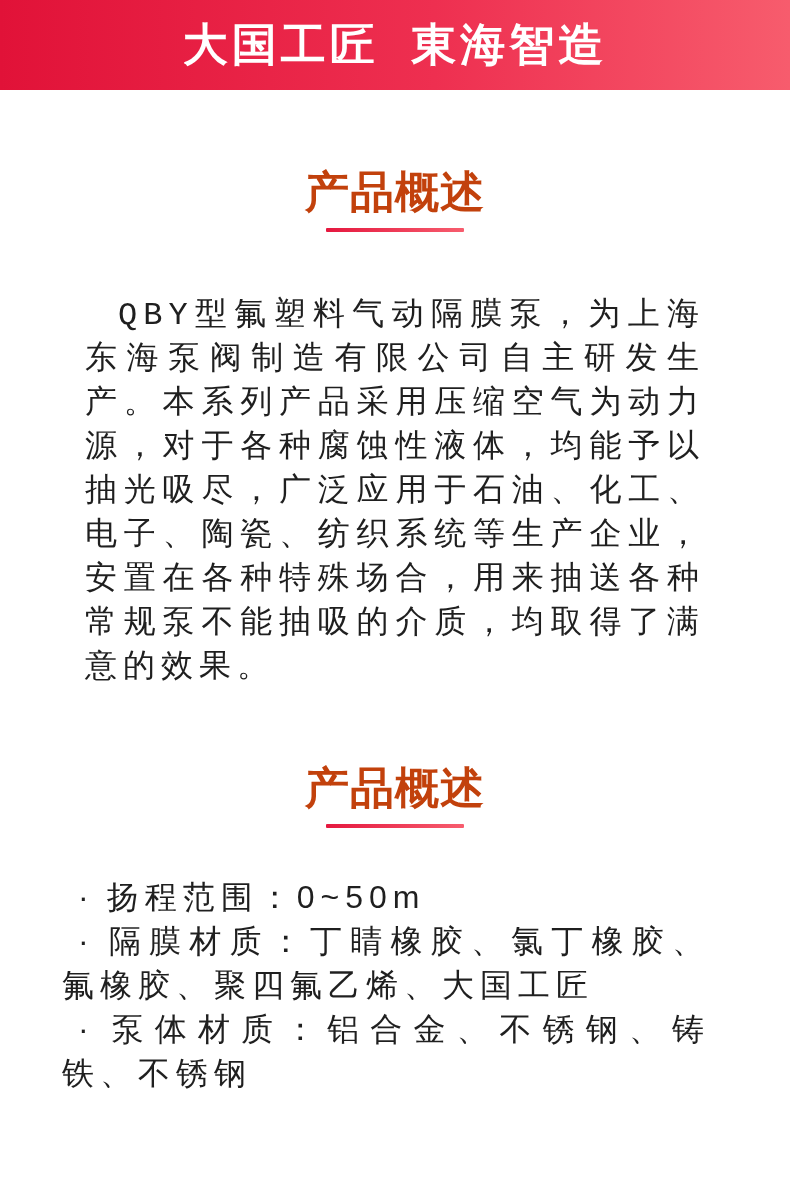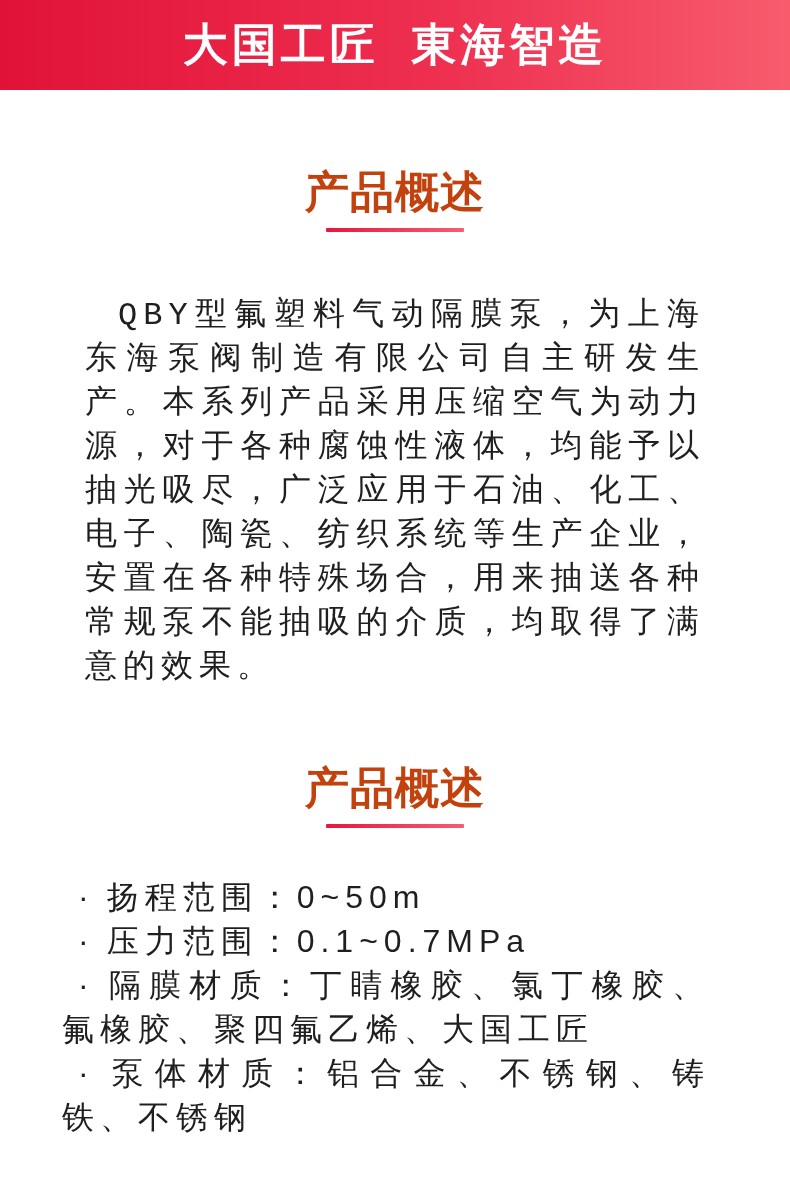--- a/index.html
+++ b/index.html
@@ -92,23 +92,20 @@
 <section>
   <h2 class="section-title mt-conditions">产品概述</h2>
   <div class="title-underline"></div>
 
   <div class="spec-list" id="spec-list">
 
     <div class="spec-item">
       <span class="bullet">·</span><span class="spec-text">扬程范围：0~50m</span>
     </div>
 
-    <div class="spec-item">
-      <span class="bullet">·</span><span class="spec-text">压力范围：0.1~0.7MPa</span>
-    </div>
 
 
     <div class="spec-item">
       <span class="bullet">·</span><span class="spec-text">隔膜材质：丁睛橡胶、氯丁橡胶、氟橡胶、聚四氟乙烯、大国工匠</span>
     </div>
 
     <div class="spec-item">
       <span class="bullet">·</span><span class="spec-text">泵体材质：铝合金、不锈钢、铸铁、不锈钢</span>
     </div>
   </div>

